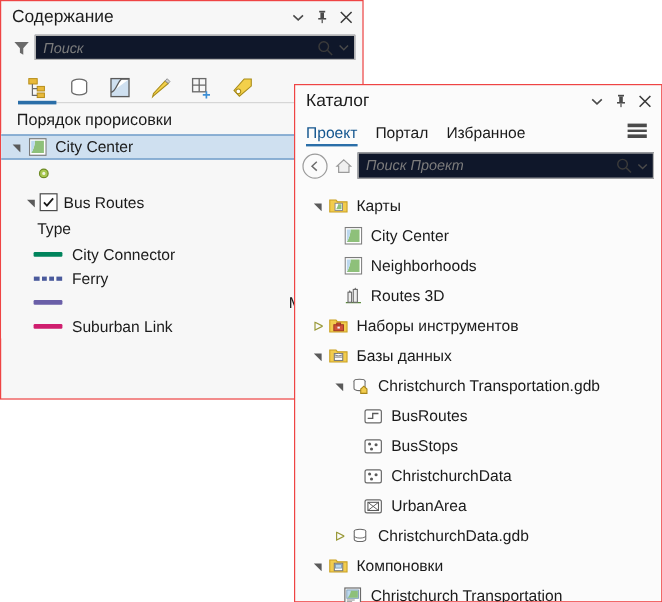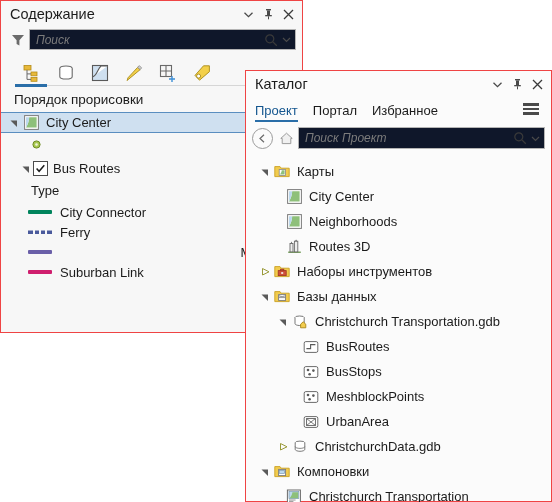--- a/index.html
+++ b/index.html
@@ -543,21 +543,21 @@
 
       <div class="row" style="padding-left:55px; height:25px;">
         <div class="icon-slot">
           <svg width="16" height="14" viewBox="0 0 16 14">
             <rect x="1.2" y="1.6" width="13.6" height="10.8" rx="1.6" fill="#ffffff" stroke="#6a6a6a" stroke-width="1"></rect>
             <circle cx="5" cy="5" r="1.3" fill="#5a5a5a"></circle>
             <circle cx="10.4" cy="5.6" r="1.3" fill="#5a5a5a"></circle>
             <circle cx="6.6" cy="9.2" r="1.3" fill="#5a5a5a"></circle>
           </svg>
         </div>
-        <div class="lbl">MeshblockPoints</div>
+        <div class="lbl">ChristchurchData</div>
       </div>
 
       <div class="row" style="padding-left:55px; height:25px;">
         <div class="icon-slot">
           <svg width="16" height="14" viewBox="0 0 16 14">
             <rect x="1.2" y="1.6" width="13.6" height="10.8" rx="1.6" fill="#ffffff" stroke="#6a6a6a" stroke-width="1"></rect>
             <rect x="3.6" y="3.6" width="8.8" height="6.8" fill="none" stroke="#5a5a5a" stroke-width="0.9"></rect>
             <path d="M3.6 10.4 L12.4 3.6 M3.6 3.6 L12.4 10.4" stroke="#5a5a5a" stroke-width="0.8"></path>
           </svg>
         </div>

